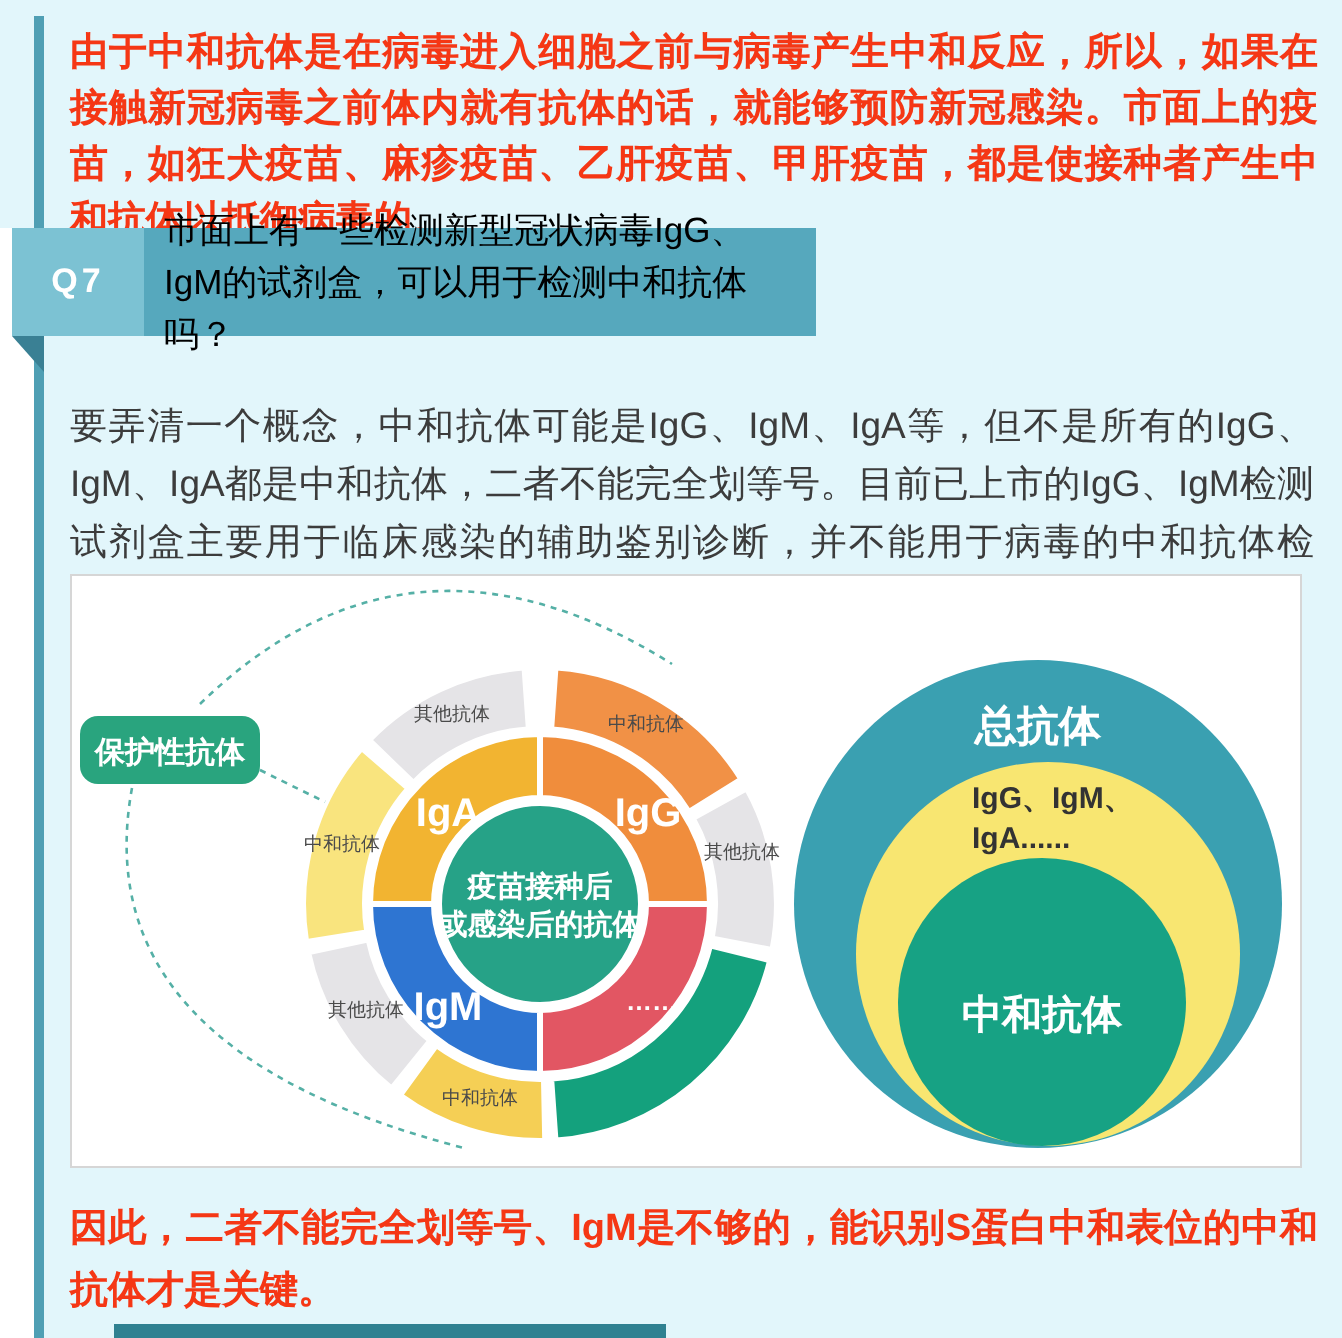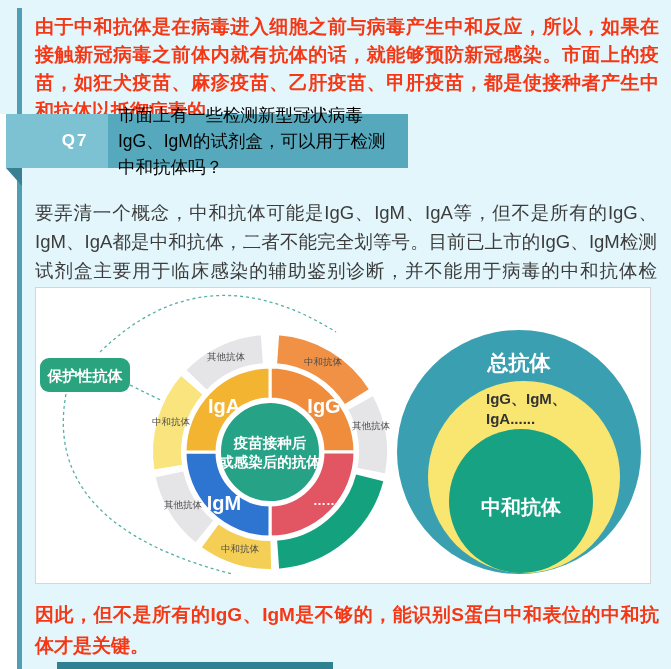--- a/index.html
+++ b/index.html
@@ -5,21 +5,21 @@
   html,body{margin:0;padding:0;}
   body{width:671px;height:669px;position:relative;overflow:hidden;background:#ffffff;
        font-family:"Liberation Sans","DejaVu Sans",sans-serif;}
   .bg{position:absolute;left:22px;top:0;width:649px;height:669px;background:#e2f6fb;}
   .bg-top{position:absolute;left:0;top:0;width:22px;height:114px;background:#e2f6fb;}
   .left-rule{position:absolute;left:17px;top:8px;width:5px;height:661px;background:#4f9fb4;}
   .intro{position:absolute;left:35px;top:13px;width:624px;font-size:19px;font-weight:bold;
          color:#f53715;line-height:28px;text-align:justify;}
   .qbox{position:absolute;left:6px;top:114px;width:402px;height:54px;display:flex;}
   .qtag{width:66px;background:#7cc2d3;color:#ffffff;font-weight:bold;font-size:17px;
-        letter-spacing:2px;display:flex;align-items:center;justify-content:center;padding-left:36px;}
+        letter-spacing:2px;display:flex;align-items:center;justify-content:center;}
   .qtext{flex:1;background:#56a8bd;color:#000000;font-size:17.5px;line-height:26px;
          padding:1px 10px;display:flex;align-items:center;}
   .qfold{position:absolute;left:6px;top:168px;width:16px;height:18px;background:#3a8094;
          clip-path:polygon(0 0,100% 0,100% 100%);}
   .answer{position:absolute;left:35px;top:198px;width:622px;font-size:18.5px;color:#3c3c3c;
           line-height:29px;text-align:justify;}
   .panel{position:absolute;left:35px;top:287px;width:616px;height:297px;background:#ffffff;
          border:1px solid #d6d6d6;box-sizing:border-box;}
   .panel svg{display:block;}
   svg text{font-family:"Liberation Sans","DejaVu Sans",sans-serif;}
@@ -99,15 +99,15 @@
       <circle cx="524" cy="477" r="96" fill="#f8e671"></circle>
       <circle cx="521" cy="501" r="72" fill="#17a284"></circle>
       <text x="519" y="370" text-anchor="middle" font-size="21" font-weight="bold" fill="#ffffff">总抗体</text>
       <text x="486" y="404" font-size="15" font-weight="bold" fill="#333333">IgG、IgM、</text>
       <text x="486" y="424" font-size="15" font-weight="bold" fill="#333333">IgA......</text>
       <text x="521" y="514" text-anchor="middle" font-size="20" font-weight="bold" fill="#ffffff">中和抗体</text>
     </g>
   </svg>
 </div>
 
-<div class="conclusion">因此，但不是所有的IgG、IgM是不够的，能识别S蛋白中和表位的中和抗体才是关键。</div>
+<div class="conclusion">因此，二者不能完全划等号、IgM是不够的，能识别S蛋白中和表位的中和抗体才是关键。</div>
 
 <div class="next-peek"></div>
 
 </body></html>

